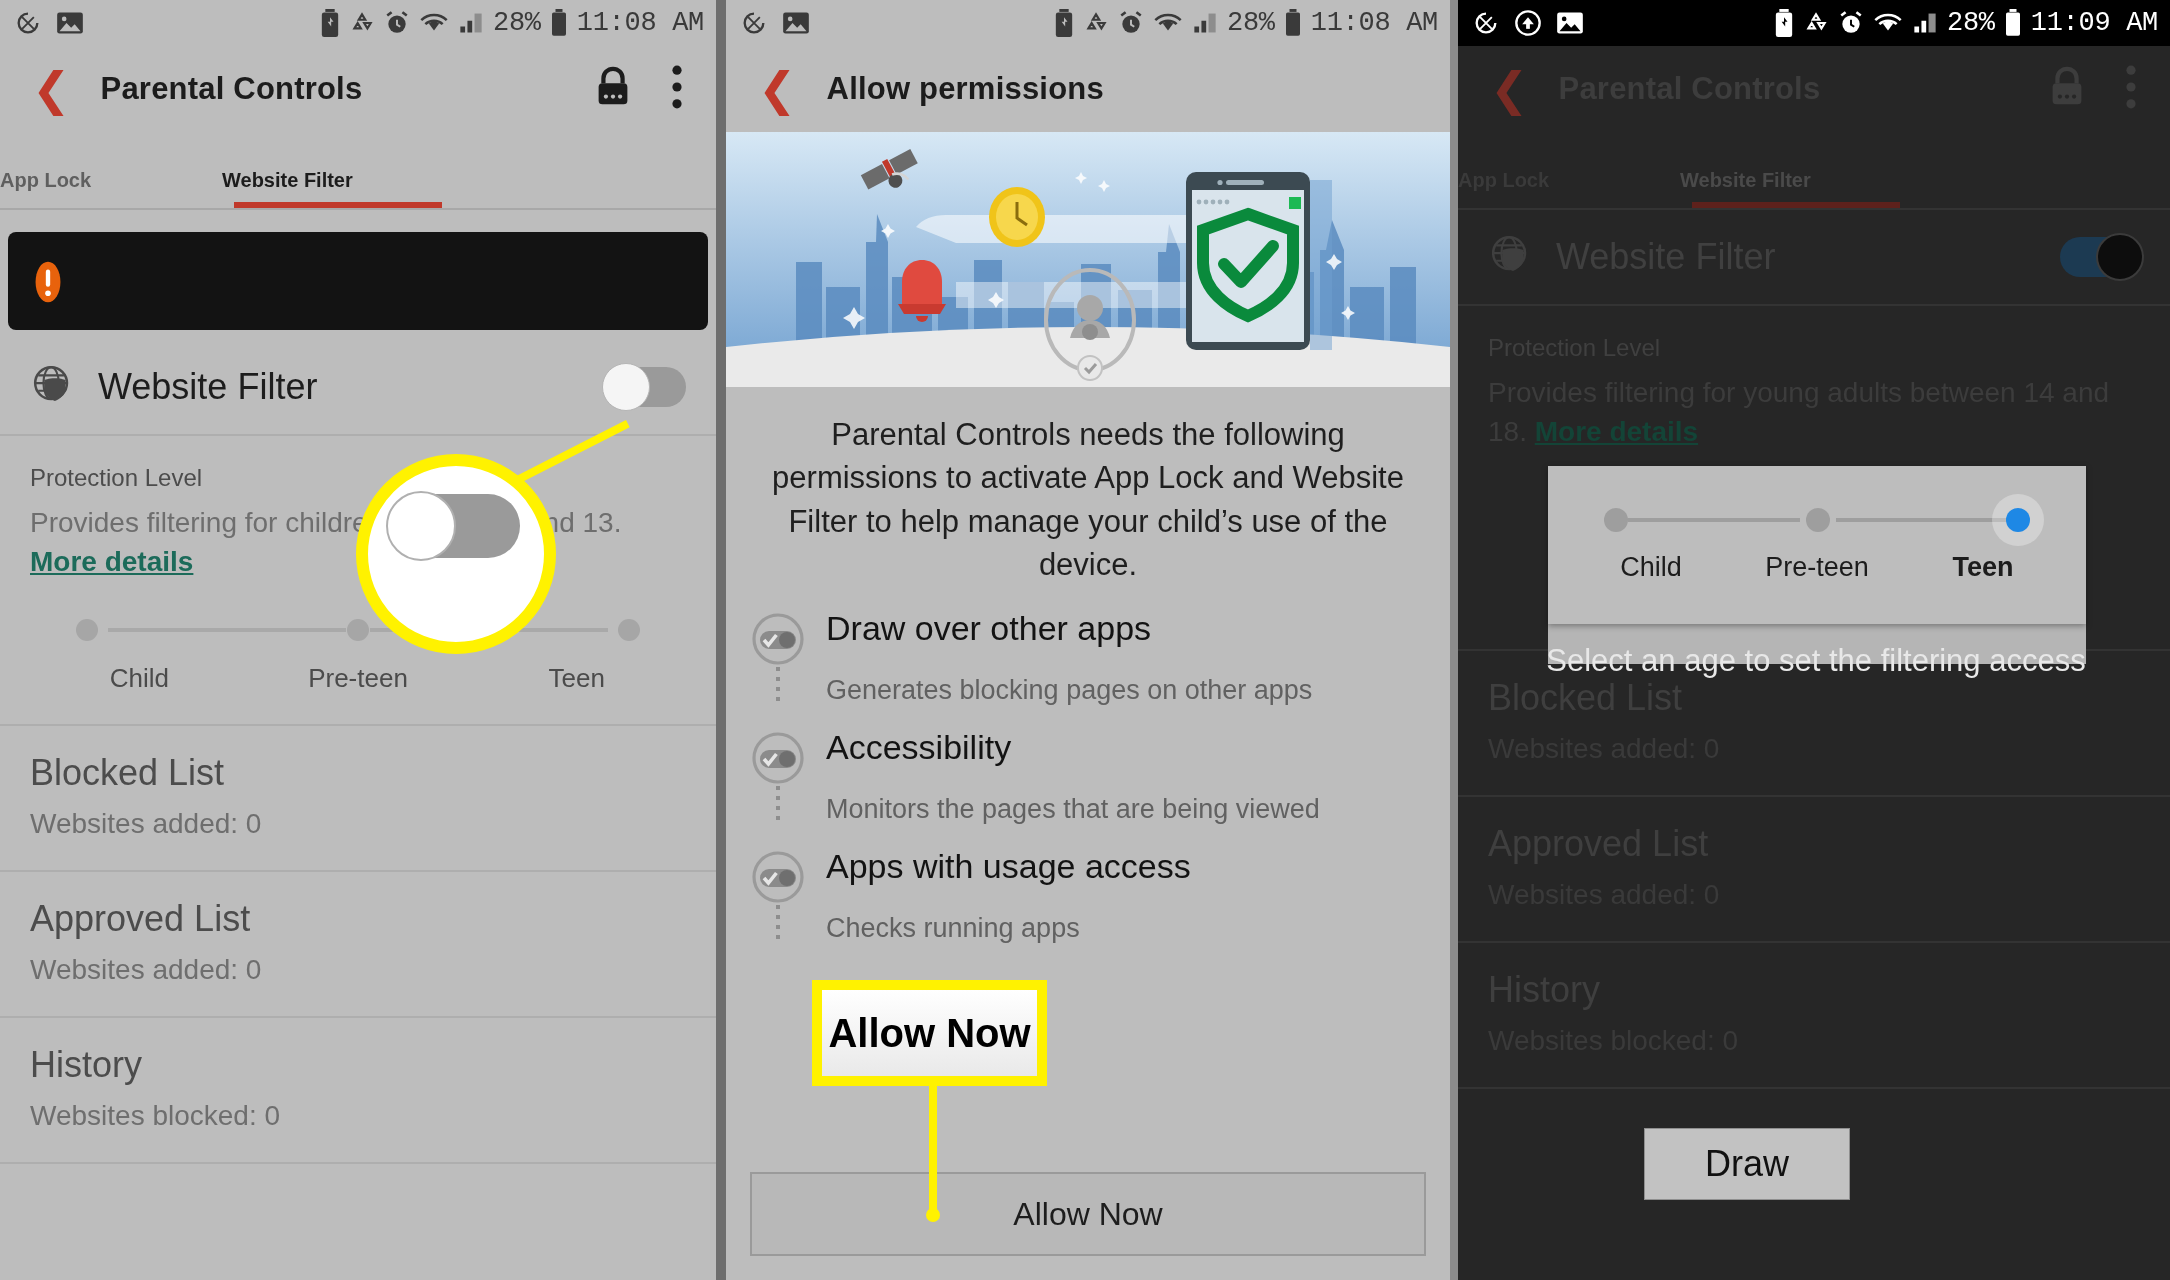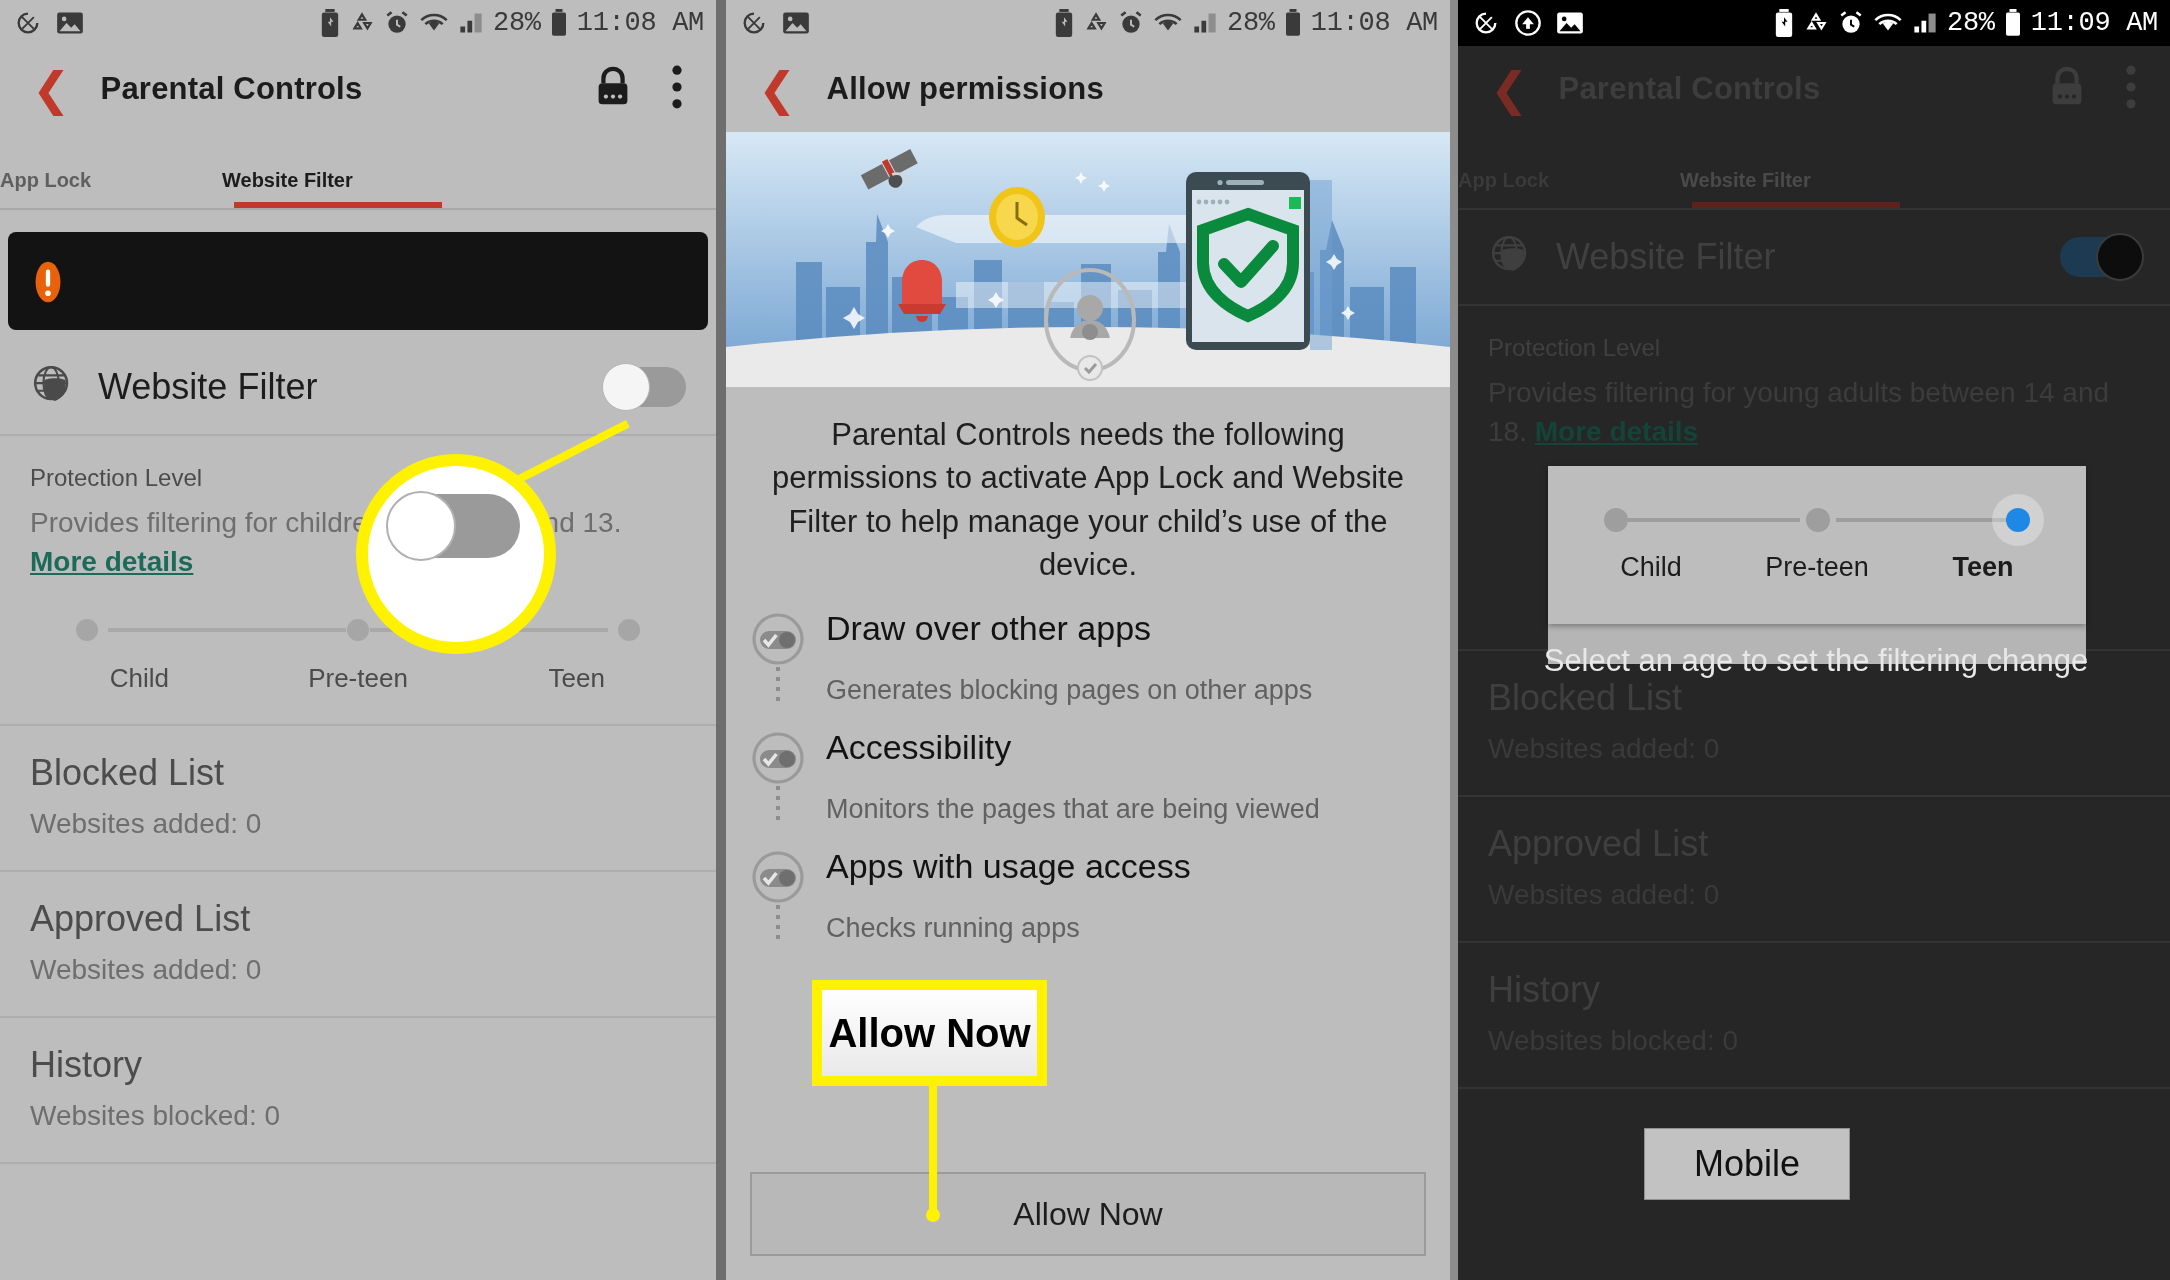--- a/index.html
+++ b/index.html
@@ -693,18 +693,18 @@
         <div class="pdot" style="left:214px;"></div>
         <div class="pdot active" style="left:414px;"></div>
       </div>
       <div class="plabels">
         <span>Child</span>
         <span>Pre-teen</span>
         <span class="bold">Teen</span>
       </div>
     </div>
 
-    <div class="hint">Select an age to set the filtering change</div>
-
-    <div class="close-btn">Mobile</div>
+    <div class="hint">Select an age to set the filtering access</div>
+
+    <div class="close-btn">Draw</div>
   </div>
 
 </div>
 
 </body></html>

